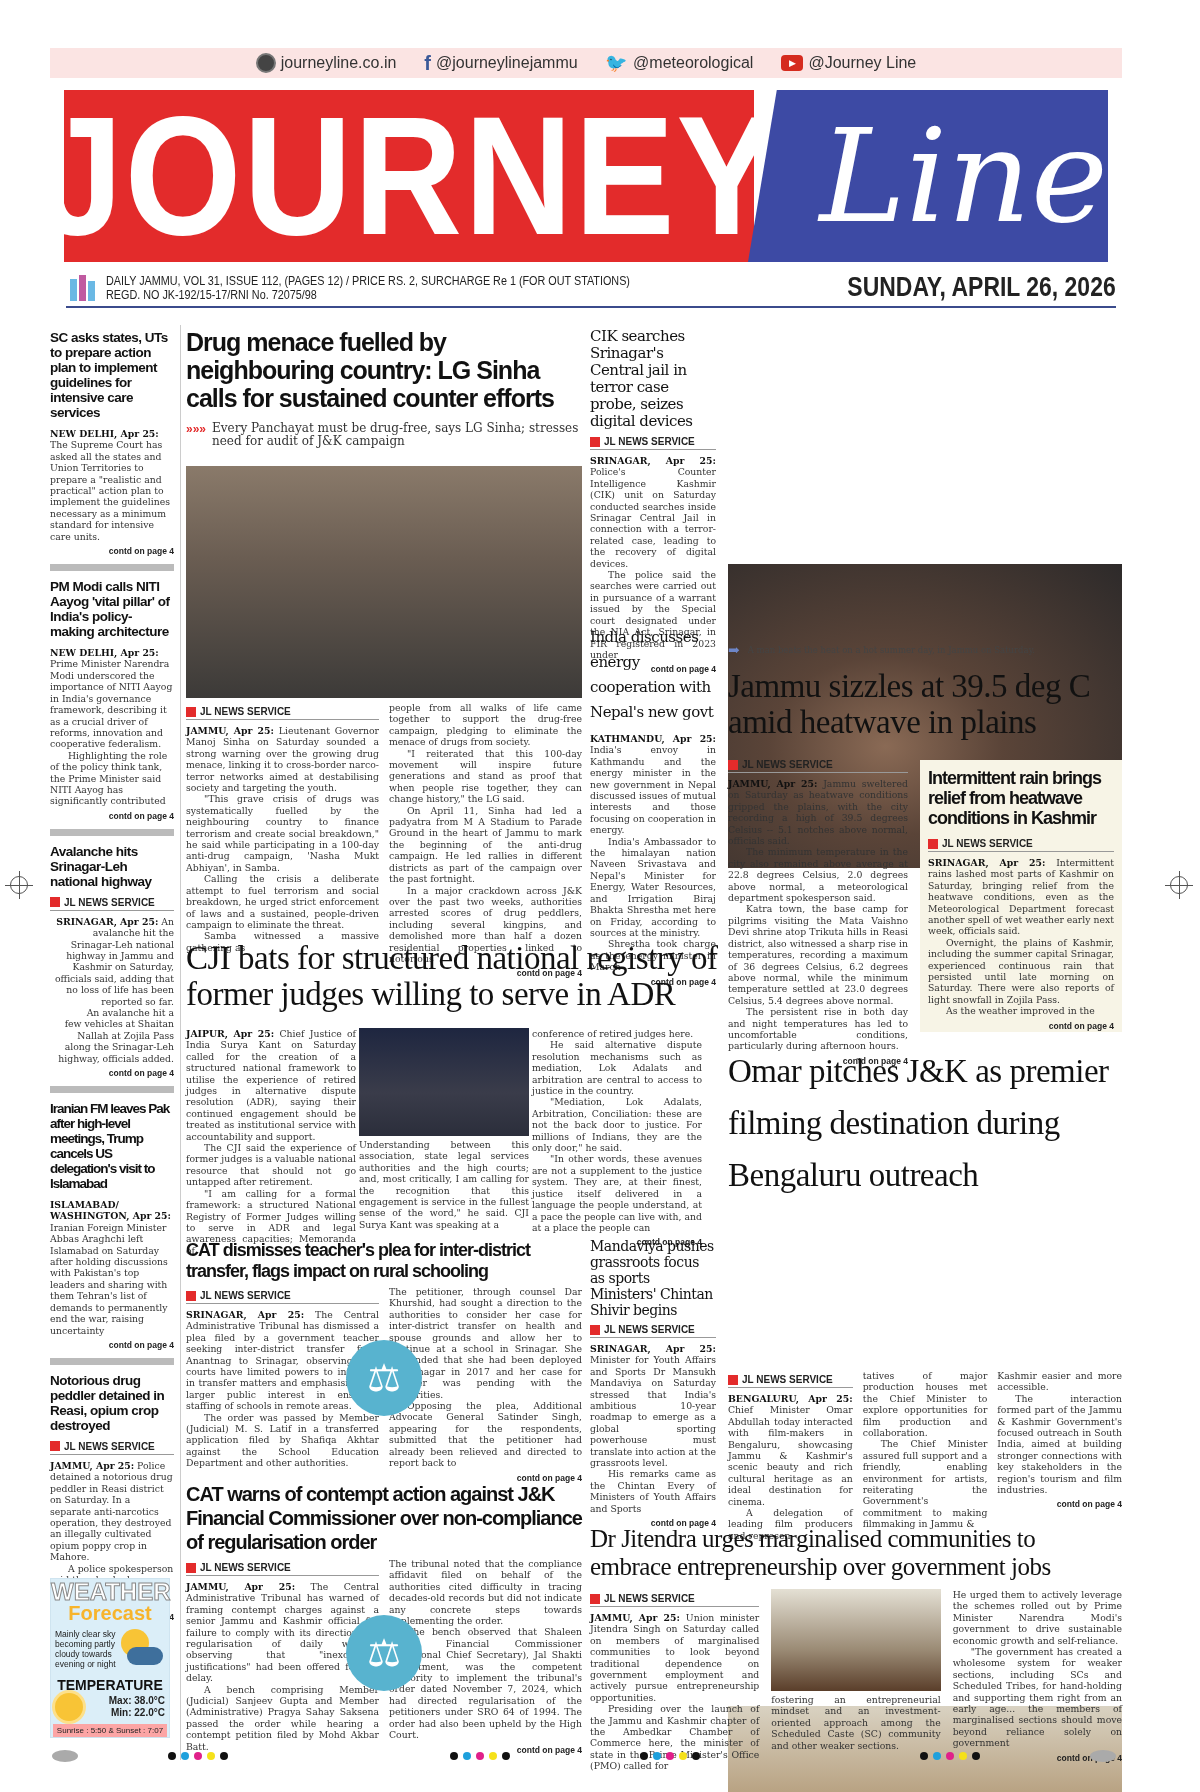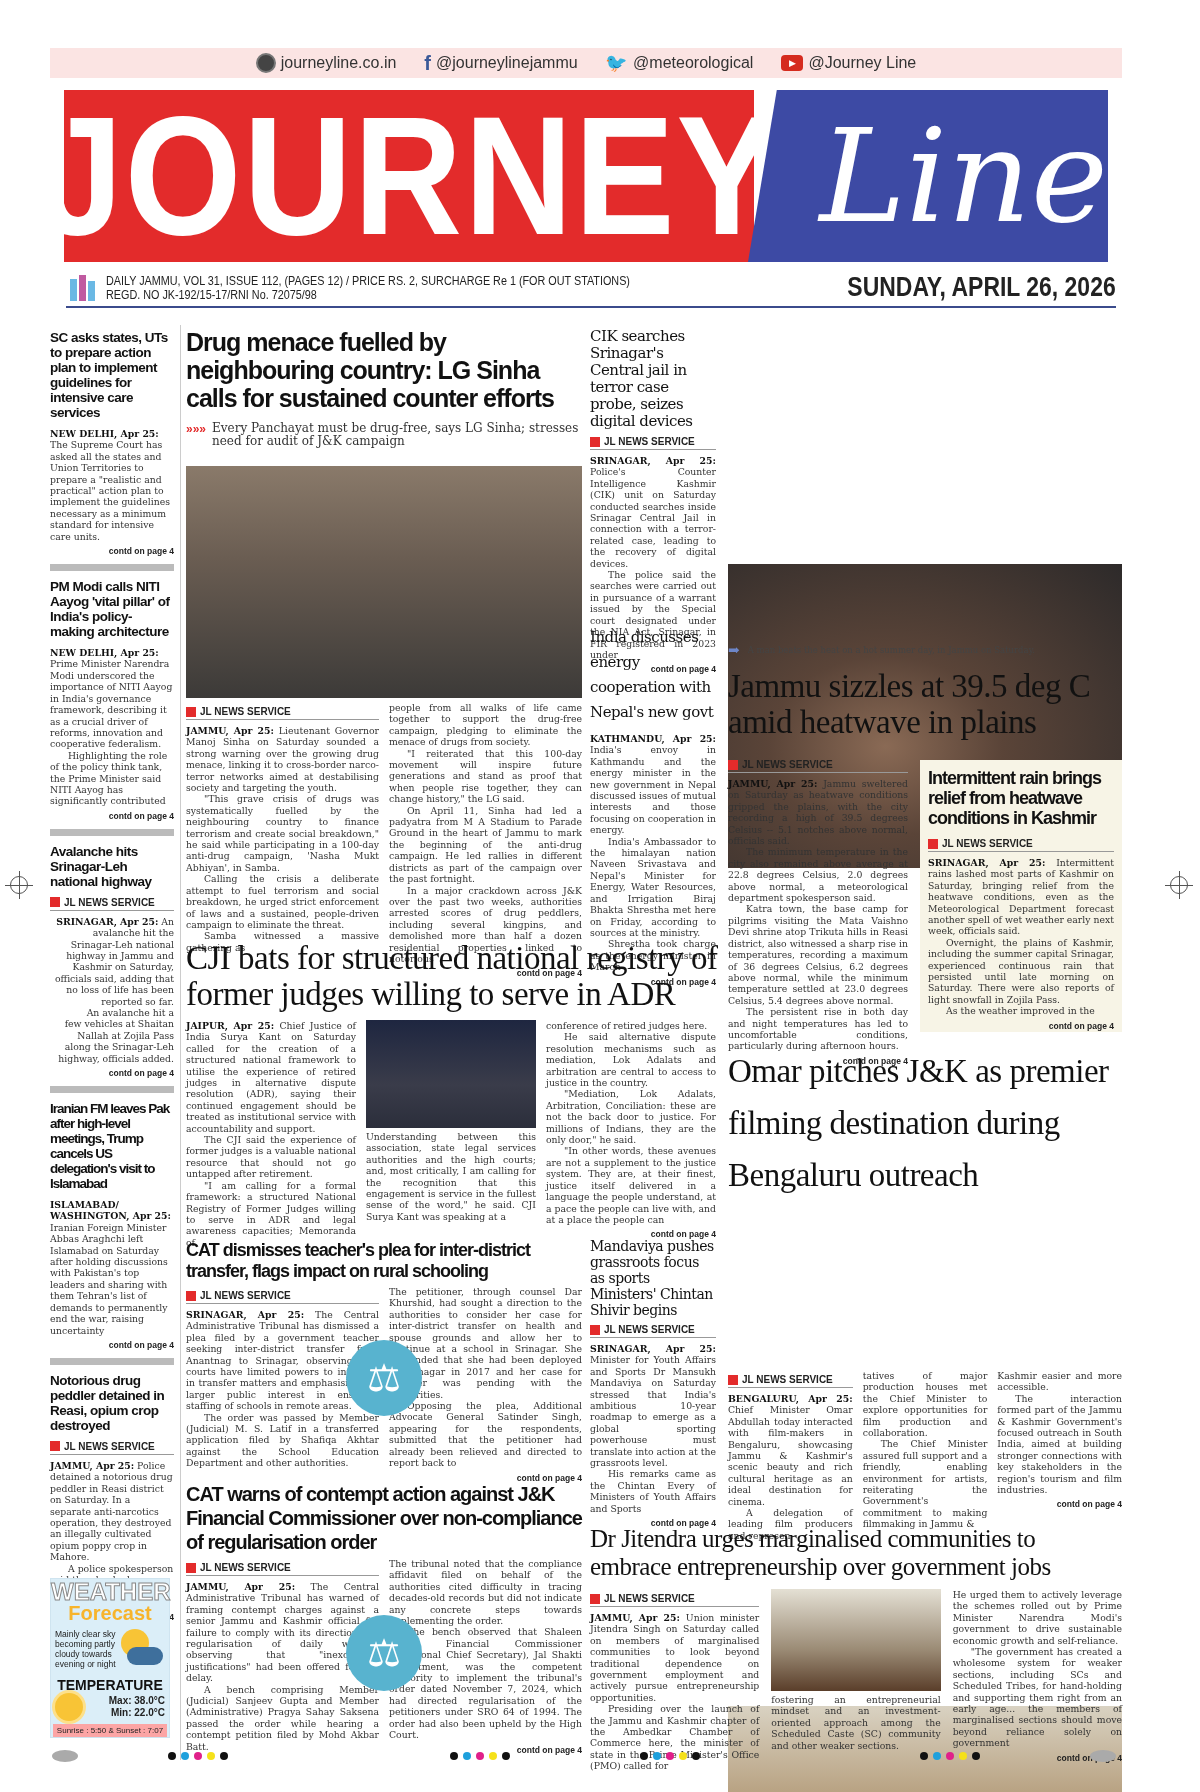--- a/index.html
+++ b/index.html
@@ -253,21 +253,21 @@
   <div class="body">
       <p><b>SRINAGAR, Apr 25:</b> <span>Intermittent rains lashed most parts of Kashmir on Saturday, bringing relief from the heatwave conditions, even as the Meteorological Department forecast another spell of wet weather early next week, officials said.</span></p>
       <p>Overnight, the plains of Kashmir, including the summer capital Srinagar, experienced continuous rain that persisted until late morning on Saturday. There were also reports of light snowfall in Zojila Pass.</p>
       <p>As the weather improved in the</p>
     </div>
   <div class="contd">contd on page 4</div>
 </div>
 
 <div class="col" style="left:186px;top:940px;width:536px">
   <div class="hl-serif" style="font-size:33px;line-height:36px;font-family:'Liberation Serif',serif">CJI bats for structured national registry of former judges willing to serve in ADR</div>
-  <div style="display:flex;gap:10px;margin-top:8px">
+  <div style="display:flex;gap:3px;margin-top:16px">
     <div style="width:170px" class="body">
         <p><b>JAIPUR, Apr 25:</b> <span>Chief Justice of India Surya Kant on Saturday called for the creation of a structured national framework to utilise the experience of retired judges in alternative dispute resolution (ADR), saying their continued engagement should be treated as institutional service with accountability and support.</span></p>
         <p>The CJI said the experience of former judges is a valuable national resource that should not go untapped after retirement.</p>
         <p>"I am calling for a formal framework: a structured National Registry of Former Judges willing to serve in ADR and legal awareness capacities; Memoranda of</p>
       </div>
     <div style="width:170px">
       <div class="photo" style="height:108px;background:linear-gradient(180deg,#1e2640 0%,#3a3c4a 60%,#2b2e3b 100%)"></div>
       <div class="body" style="margin-top:3px">
           <p>Understanding between this association, state legal services authorities and the high courts; and, most critically, I am calling for the recognition that this engagement is service in the fullest sense of the word," he said. CJI Surya Kant was speaking at a</p>
         </div>

